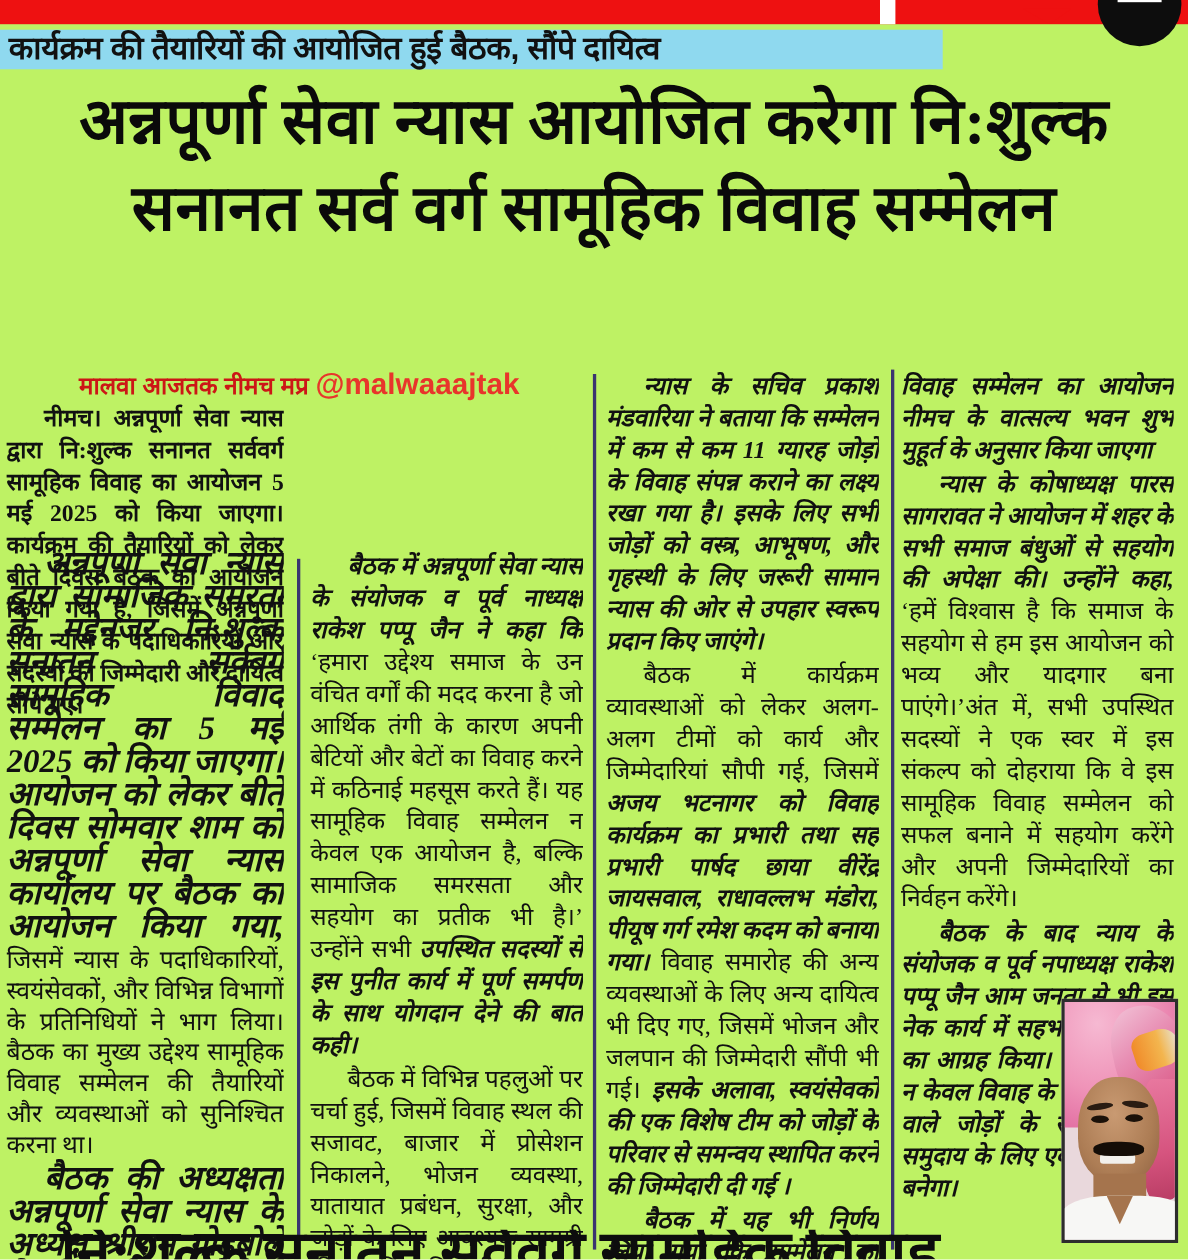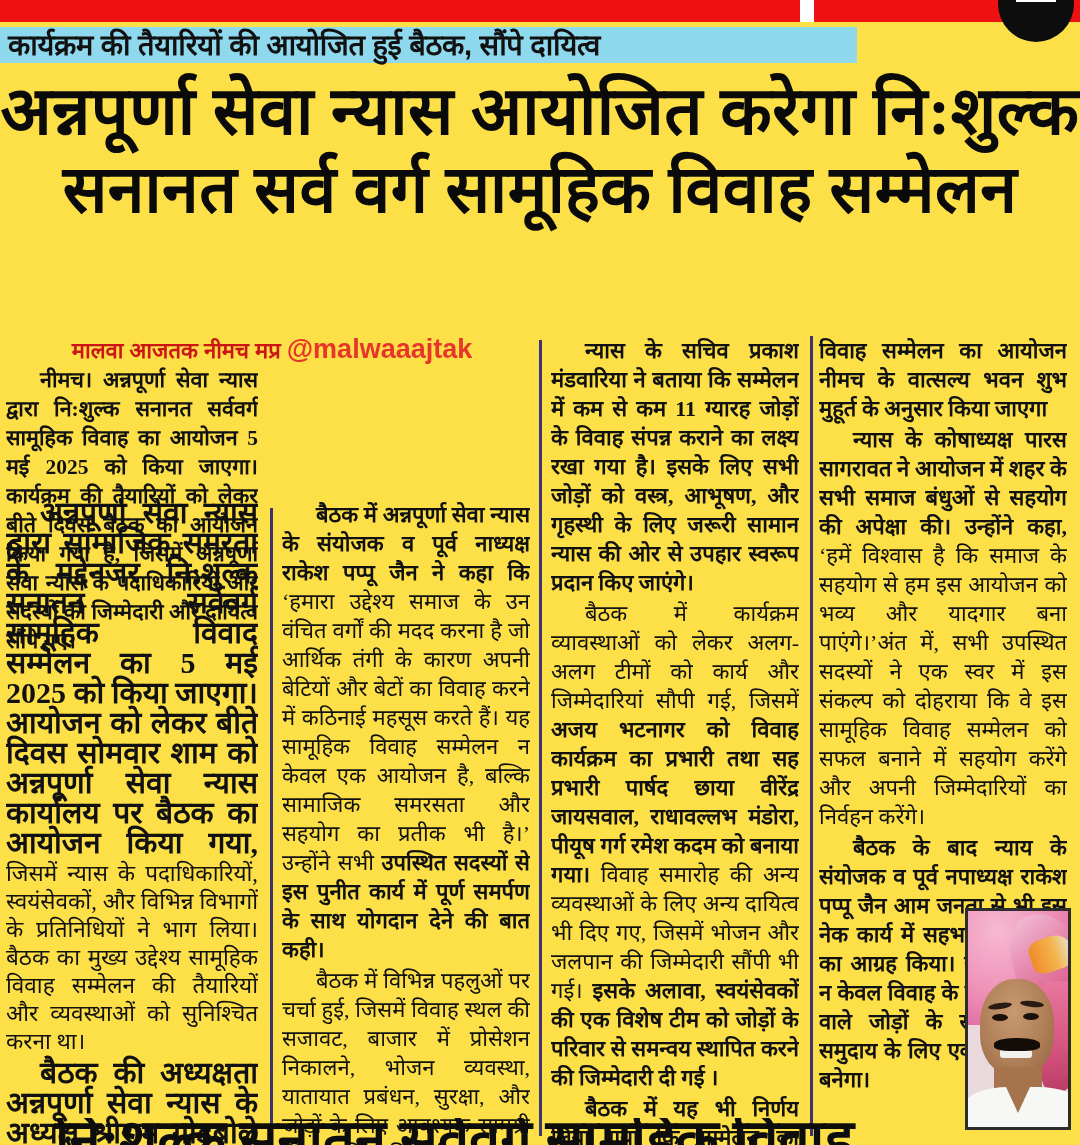--- a/index.html
+++ b/index.html
@@ -5,21 +5,21 @@
   * { box-sizing: border-box; margin: 0; padding: 0; }
   html, body {
     width: 1080px; height: 1145px;
     background: #ffffff;
     font-family: "Liberation Serif", "DejaVu Serif", serif;
     overflow: hidden;
   }
   #page {
     position: relative;
     width: 1080px; height: 1145px;
-    background: #fde047;
+    background: #bef264;
     overflow: hidden;
   }
 
   
   .red-band {
     position: absolute; left: 0; top: 0;
     width: 1080px; height: 22px;
     background: #ee1111;
   }
   .red-band-notch {
@@ -79,26 +79,26 @@
     width: 1080px;
   }
   .hl-line {
     font-family: "Liberation Serif", "DejaVu Serif", serif;
     font-weight: bold;
     color: #0a0a0a;
     text-align: center;
     white-space: nowrap;
   }
   .hl-line-1 {
-    font-size: 67px;
+    font-size: 58px;
     line-height: 78px;
     letter-spacing: 0.5px;
   }
   .hl-line-2 {
-    font-size: 66px;
+    font-size: 58px;
     line-height: 80px;
     letter-spacing: 0.5px;
   }
 
   
   .byline {
     position: absolute; left: 0px; top: 334px;
     width: 520px;
     text-align: center;
     white-space: nowrap;
@@ -128,21 +128,21 @@
   }
   .col p { margin: 0 0 2px 0; }
   .col p.ind { text-indent: 34px; }
 
   .c1 { left: 6px;  top: 366px; width: 252px; }
   .c2 { left: 282px; top: 500px; width: 248px; }
   .c3 { left: 551px; top: 336px; width: 248px; }
   .c4 { left: 819px; top: 336px; width: 248px; }
 
   .lead { font-size: 21.5px; line-height: 29px; font-weight: bold; }
-  .body-b { font-size: 22px; line-height: 29px; font-weight: bold; }
+  .body-b { font-size: 22px; line-height: 29px; font-weight: bold; font-style: italic; }
   .body-n { font-size: 22px; line-height: 29px; font-weight: normal; }
 
   .col-1-rest { position: absolute; left: 6px; top: 498px; width: 252px; }
   .col-1-rest .body-b { font-size: 30px; line-height: 30px; }
   .col-1-rest .body-n { font-size: 22.5px; line-height: 28px; }
 
   
   .vrule {
     position: absolute;
     width: 3px;

